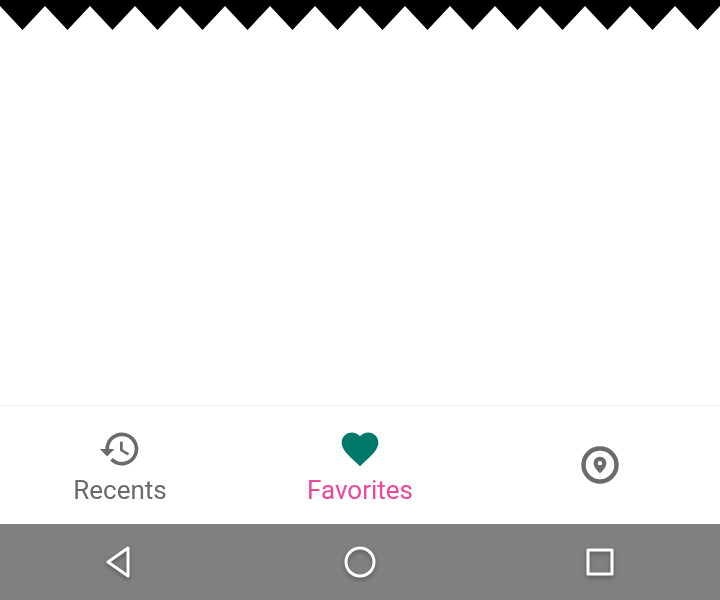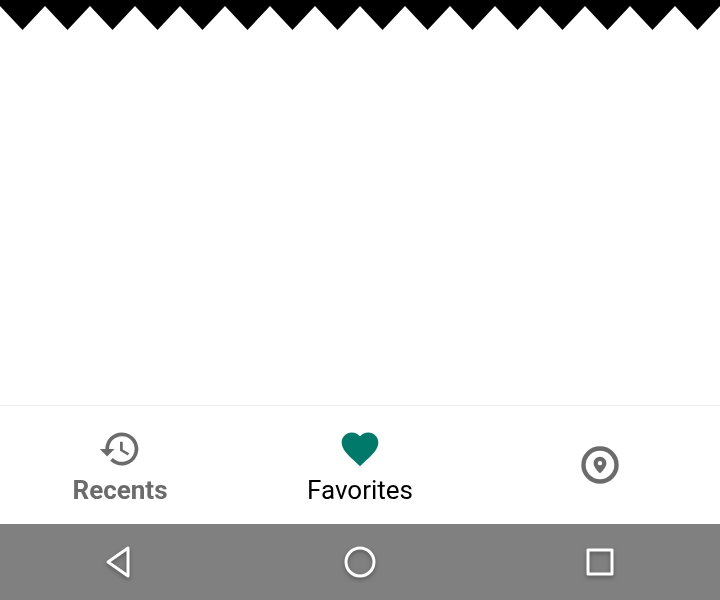--- a/index.html
+++ b/index.html
@@ -43,23 +43,23 @@
     height: 44px;
     display: flex;
     align-items: center;
     justify-content: center;
   }
   .nav-label {
     margin-top: 6px;
     font-size: 26px;
     line-height: 1;
   }
-  .inactive .nav-label { color: #6b6b6b; font-weight: bold; }
+  .inactive .nav-label { color: #6b6b6b; }
   .inactive svg { fill: #6b6b6b; }
-  .active .nav-label { color: #000000; text-align: center; }
+  .active .nav-label { color: #ec4899; text-align: center; }
   .active svg { fill: #00796b; }
 
   .sys-nav {
     height: 76px;
     background: #808080;
     display: flex;
     align-items: center;
     justify-content: space-around;
   }
   .sys-btn {

